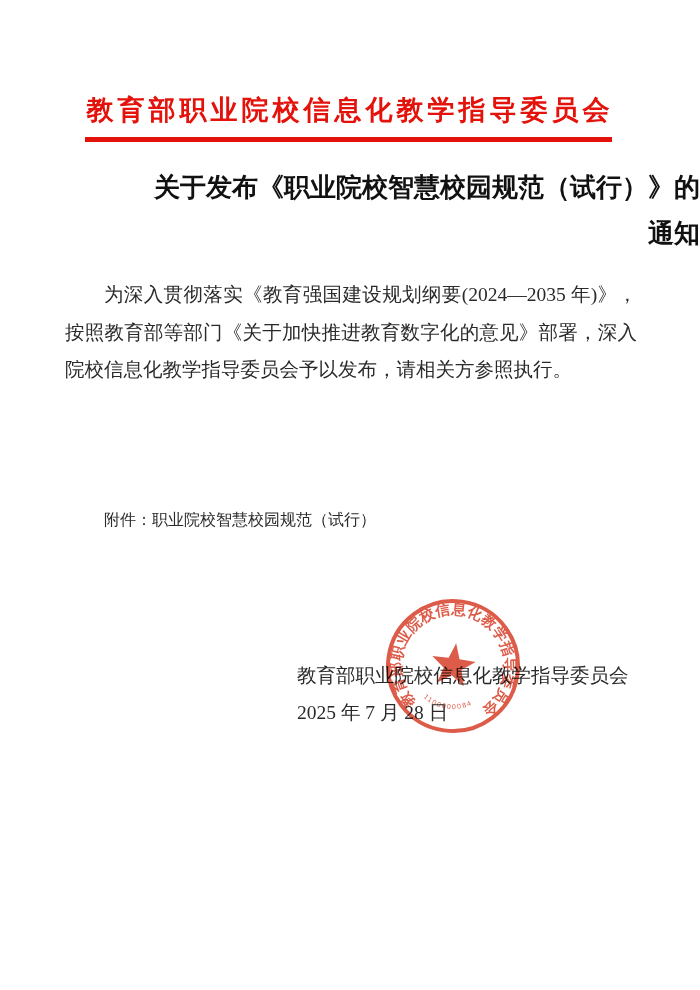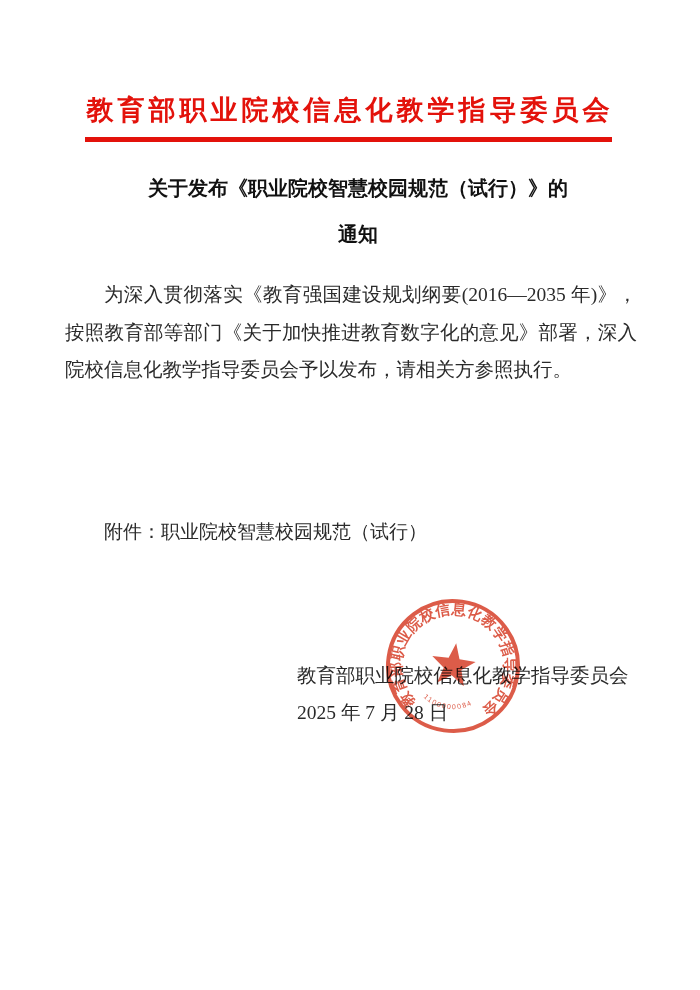--- a/index.html
+++ b/index.html
@@ -12,38 +12,38 @@
     position:absolute;top:92px;left:0;right:0;
     text-align:center;font-size:27px;font-weight:bold;
     color:#e3120b;letter-spacing:4px;white-space:nowrap;
   }
   .red-rule{
     position:absolute;top:137px;left:85px;width:527px;height:5px;
     background:#e3120b;
   }
   .doc-title{
     position:absolute;top:165px;left:16px;right:0;
-    text-align:center;font-size:20px;font-weight:bold;color:#111;
+    text-align:right;font-size:26px;font-weight:bold;color:#111;
     line-height:46px;
   }
   .body-block{
     position:absolute;top:276px;left:65px;width:572px;
     font-size:19.5px;color:#2a2a2a;
   }
   .body-line{
     height:37.5px;line-height:37.5px;white-space:nowrap;
   }
   .body-line.fill{
     white-space:normal;text-align:justify;text-align-last:justify;
     text-justify:inter-character;overflow:hidden;
   }
   .body-line.indent{text-indent:39px;}
   .attachment-line{
-    position:absolute;top:518px;left:65px;width:572px;
-    font-size:19px;color:#2a2a2a;text-indent:39px;line-height:27px;
+    position:absolute;top:506px;left:65px;width:572px;
+    font-size:16px;color:#2a2a2a;text-indent:39px;line-height:27px;
   }
   .sign-block{
     position:absolute;top:663px;right:83px;width:320px;
     font-size:19.5px;color:#2a2a2a;
   }
   .sign-org{text-align:right;line-height:26px;white-space:nowrap;}
   .sign-date{text-align:left;margin-top:11px;line-height:26px;}
   .seal{
     position:absolute;left:377px;top:590px;width:152px;height:152px;
     mix-blend-mode:multiply;opacity:.88;pointer-events:none;
@@ -57,21 +57,21 @@
   <div class="org-head">教育部职业院校信息化教学指导委员会</div>
 
   <div class="red-rule"></div>
 
   <div class="doc-title">
     <div>关于发布《职业院校智慧校园规范（试行）》的</div>
     <div>通知</div>
   </div>
 
   <div class="body-block">
-    <div class="body-line fill indent">为深入贯彻落实《教育强国建设规划纲要(2016—2035 年)》，</div>
+    <div class="body-line fill indent">为深入贯彻落实《教育强国建设规划纲要(2024—2035 年)》，</div>
     <div class="body-line fill">按照教育部等部门《关于加快推进教育数字化的意见》部署，深入</div>
     <div class="body-line">院校信息化教学指导委员会予以发布，请相关方参照执行。</div>
   </div>
 
   <div class="attachment-line">附件：职业院校智慧校园规范（试行）</div>
 
   <div class="sign-block">
     <div class="sign-org">教育部职业院校信息化教学指导委员会</div>
     <div class="sign-date">2025 年 7 月 28 日</div>
   </div>

